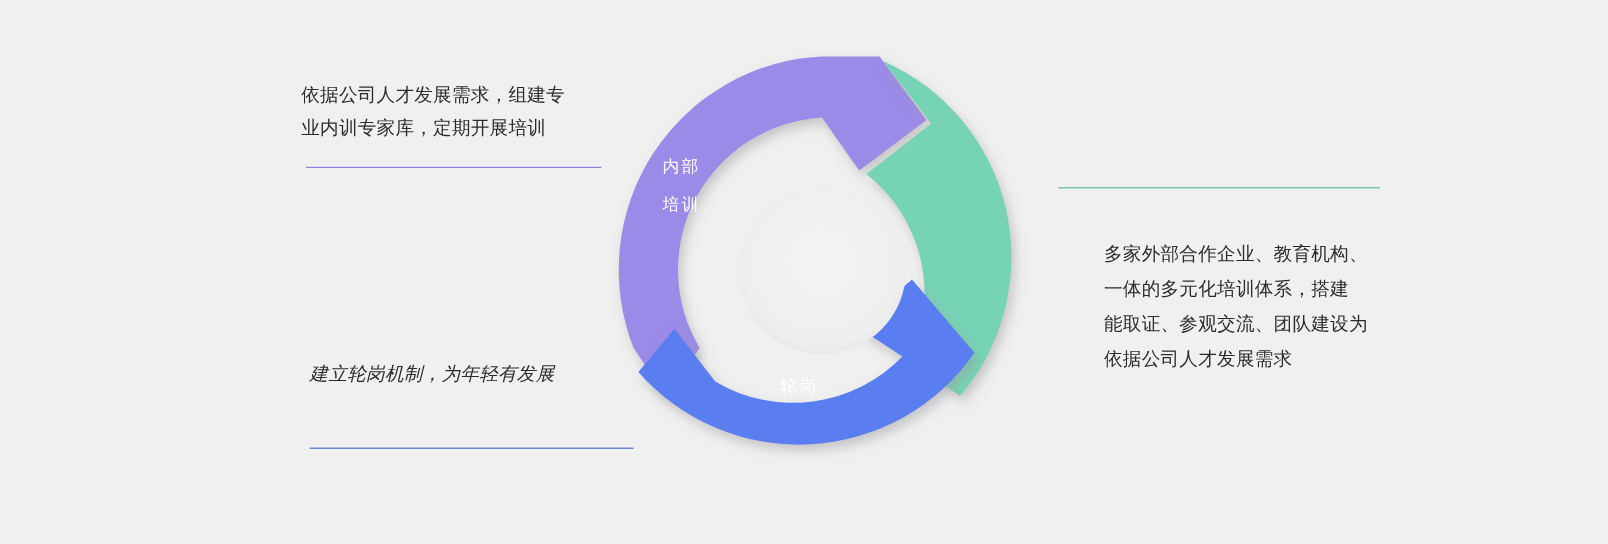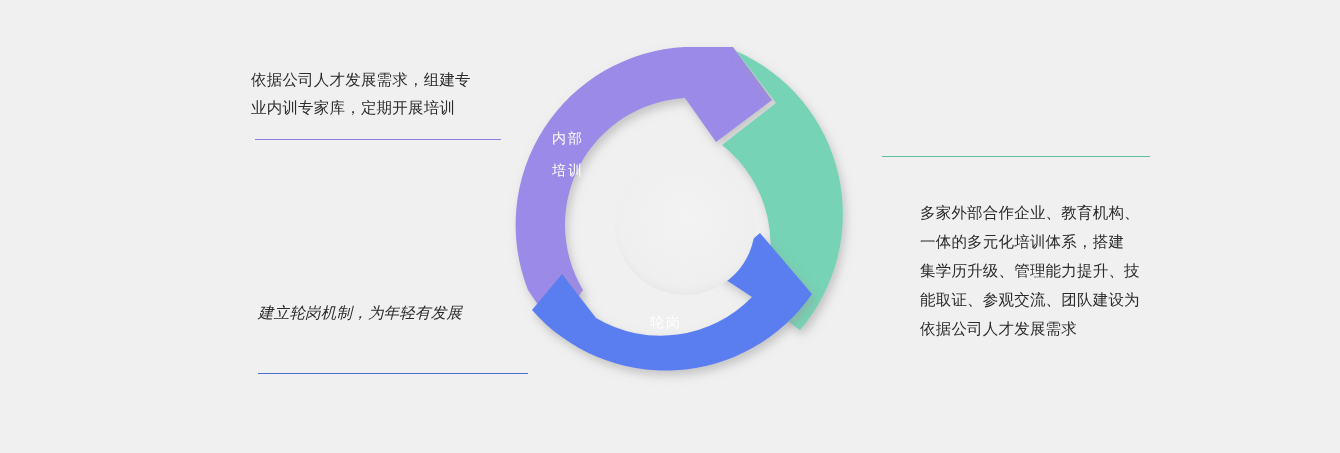--- a/index.html
+++ b/index.html
@@ -136,18 +136,17 @@
 
   <div class="note" id="note-rotation">
     <span class="line">建立轮岗机制，为年轻有发展</span>
   </div>
   <div class="divider" id="div-rotation"></div>
 
   <div class="divider" id="div-external"></div>
   <div class="note" id="note-external">
     <span class="line">多家外部合作企业、教育机构、</span>
     <span class="line">一体的多元化培训体系，搭建</span>
-    <span class="line">集学历升级、管理能力提升、技</span>
     <span class="line">能取证、参观交流、团队建设为</span>
     <span class="line">依据公司人才发展需求</span>
   </div>
 
 </div>
 
 </body></html>

